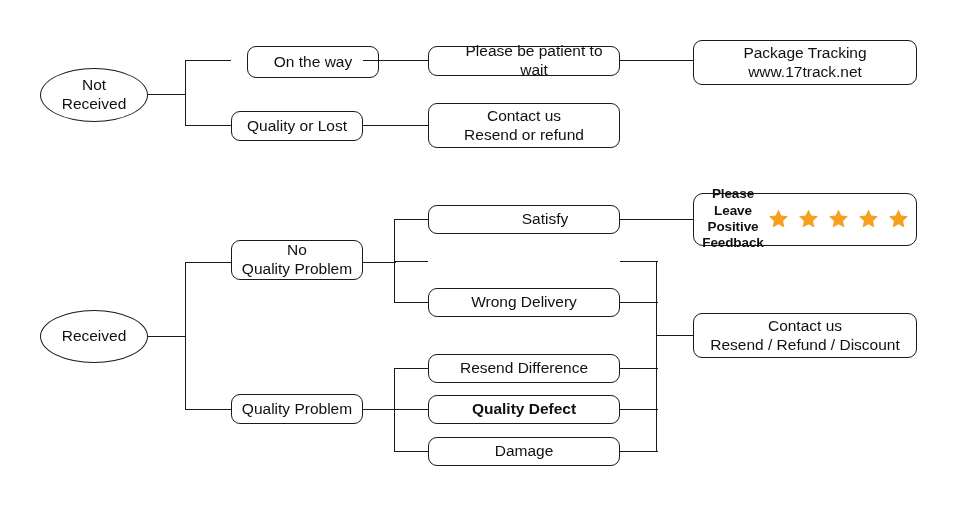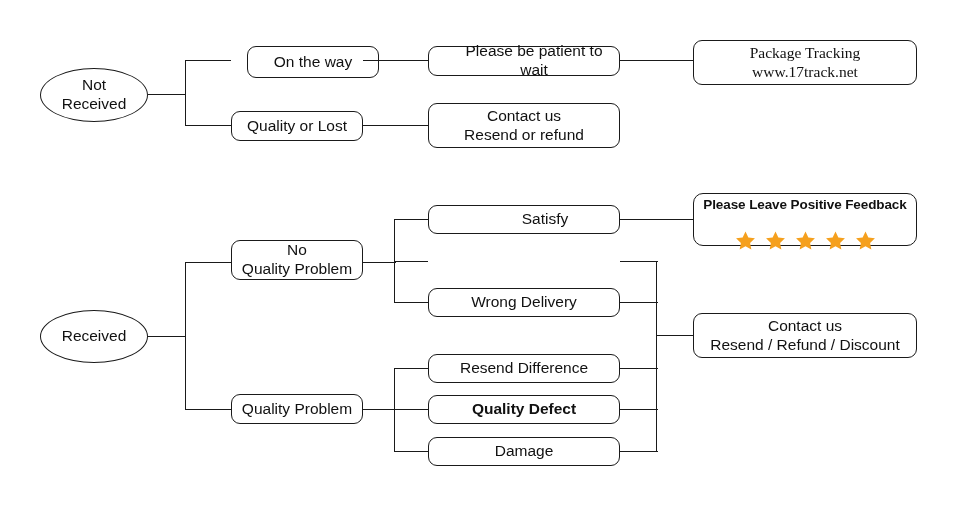--- a/index.html
+++ b/index.html
@@ -36,22 +36,22 @@
     padding: 0 6px;
   }
   .node.rounded {
     border-radius: 9px;
   }
   .node.ellipse {
     border-radius: 50%;
   }
   .node.feedback {
     border-radius: 10px;
-    flex-direction: column;
-    justify-content: flex-start;
+    flex-direction: row;
+    justify-content: center;
     gap: 1px;
     padding: 3px 6px 4px 6px;
   }
   .fb-title {
     font-size: 13.5px;
     font-weight: bold;
     letter-spacing: -0.1px;
     color: #111111;
   }
   .fb-stars {
@@ -88,21 +88,21 @@
   <div class="node rounded" style="left:231px; top:111px; width:132px; height:30px;">Quality or Lost</div>
 
   <div class="line h" style="left:363px; top:60px; width:65px;"></div>
 
   <div class="line h" style="left:363px; top:125px; width:65px;"></div>
 
   <div class="node rounded" style="left:428px; top:46px; width:192px; height:30px;padding-left:26px;">Please be patient to wait</div>
 
   <div class="line h" style="left:620px; top:60px; width:73px;"></div>
 
-  <div class="node rounded" style="left:693px; top:40px; width:224px; height:45px;font-family:Liberation Serif, serif;">Package Tracking
+  <div class="node rounded" style="left:693px; top:40px; width:224px; height:45px;">Package Tracking
 www.17track.net</div>
 
   <div class="node rounded" style="left:428px; top:103px; width:192px; height:45px;">Contact us
 Resend or refund</div>
 
   <div class="node ellipse" style="left:40px; top:310px; width:108px; height:53px;">Received</div>
 
   <div class="line h" style="left:148px; top:336px; width:38px;"></div>
   <div class="line v" style="left:185px; top:262px; height:148px;"></div>
   <div class="line h" style="left:185px; top:262px; width:46px;"></div>

